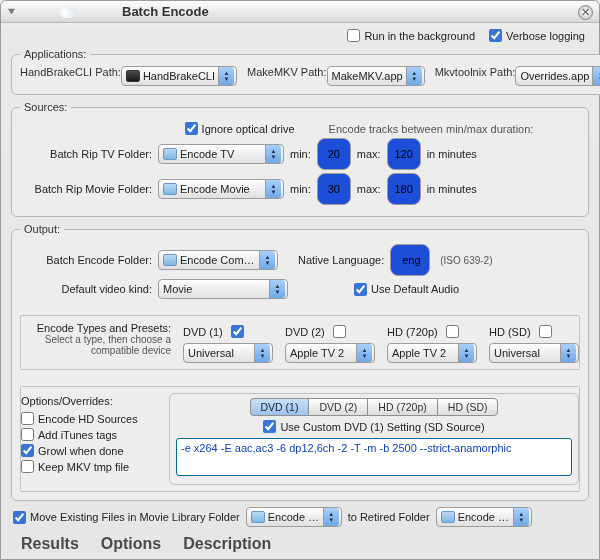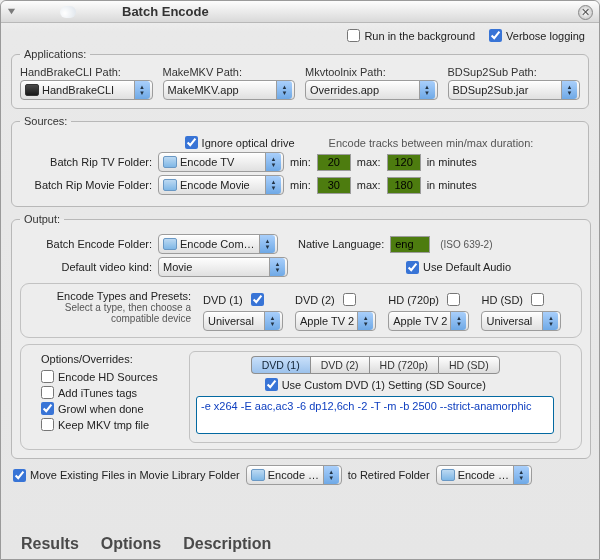--- a/index.html
+++ b/index.html
@@ -53,21 +53,21 @@
   .cb input { margin:0; width:13px; height:13px; }
   fieldset.group {
     border: 1px solid #b8b8b8;
     border-radius: 6px;
     margin: 2px 0 6px 0;
     padding: 6px 8px 8px 8px;
     background: #ededed;
   }
   legend { padding: 0 4px; color:#333; }
   .row { display:flex; align-items:center; gap:6px; margin:3px 0;}
-  .col { display:flex; flex-direction:column; }
+  .col { display:flex; flex-direction:row;text-align:right; }
   .apps { display:flex; gap:10px; }
   .apps .col { flex:1; }
   .lblsmall { font-size:11px; color:#333; margin-bottom:2px; white-space:nowrap;}
   .popup {
     display:flex; align-items:center;
     height:20px;
     background: linear-gradient(#fefefe,#e0e0e0);
     border: 1px solid #9c9c9c;
     border-radius: 4px;
     padding: 0 2px 0 4px;
@@ -81,27 +81,27 @@
   .popup .txt { flex:1; overflow:hidden; text-overflow:ellipsis; }
   .popup .arr {
     width:16px; height:18px; margin-left:3px;
     background: linear-gradient(#a9cffb,#6fa9e6);
     border-left:1px solid #9c9c9c; border-radius:0 3px 3px 0;
     display:flex; flex-direction:column; align-items:center; justify-content:center;
     font-size:6px; line-height:6px; color:#234;
   }
   .rlabel { text-align:right; min-width:132px; }
   .numbox {
-    width:34px; height:17px;
-    border:1px solid #9c9c9c; border-radius:0;
-    background:#4d7c0f; text-align:center; font-size:11px;
+    width:34px; height:32px;
+    border:1px solid #9c9c9c; border-radius:8px;
+    background:#1d4ed8; text-align:center; font-size:11px;
     padding:1px 2px;
   }
   .hint { color:#555; font-size:10px; margin-left:4px;}
-  .sub { border:1px solid #c2c2c2; border-radius:9px; padding:6px 20px; margin-top:6px; background:#ededed;}
+  .sub { border:1px solid #c2c2c2; border-radius:2px; padding:6px 0; margin-top:16px; background:#ededed;}
   .presetrow { display:flex; align-items:flex-start; gap:12px; }
   .presetcol { flex:1; display:flex; flex-direction:column; align-items:stretch; gap:2px;}
   .phead { display:flex; align-items:center; justify-content:flex-start; gap:4px; font-size:11px;}
   .optwrap { display:flex; gap:8px; }
   .optleft { width:140px; display:flex; flex-direction:column; gap:3px; padding-top:2px;}
   .optright { flex:1; border:1px solid #c2c2c2; border-radius:6px; background:#ededed; padding:4px 6px 6px 6px;}
   .segbar { display:flex; justify-content:center; margin-bottom:4px;}
   .seg {
     border:1px solid #8f8f8f; border-right:none;
     background:linear-gradient(#fefefe,#dcdcdc);
@@ -225,30 +225,30 @@
     <fieldset class="group">
       <legend>Output:</legend>
       <div class="row">
         <span class="rlabel">Batch Encode Folder:</span>
         <div class="popup" style="width:120px">
             <span class="fico"></span>
             <span class="txt">Encode Com…</span>
             <span class="arr">▲<br>▼</span>
           </div>
         <span style="margin-left:14px">Native Language:</span>
-        <input class="numbox" style="width: 40px; text-align: left; padding-left: 4px;" value="eng">
+        <input class="numbox" style="width: 40px; text-align: left; padding-left: 11px;" value="eng">
         <span class="hint">(ISO 639-2)</span>
       </div>
       <div class="row">
         <span class="rlabel">Default video kind:</span>
         <div class="popup" style="width:130px">
             <span class="txt">Movie</span>
             <span class="arr">▲<br>▼</span>
           </div>
-        <label class="cb" style="margin-left:112px">
+        <label class="cb" style="margin-left:60px">
           <input type="checkbox" checked="" class="checkmark" style="">
           <span>Use Default Audio</span>
         </label>
       </div>
 
       <div class="sub">
         <div class="presetrow">
           <div style="width:150px;text-align:right">
             <div>Encode Types and Presets:</div>
             <div class="hint" style="text-align:right">Select a type, then choose a compatible device</div>

